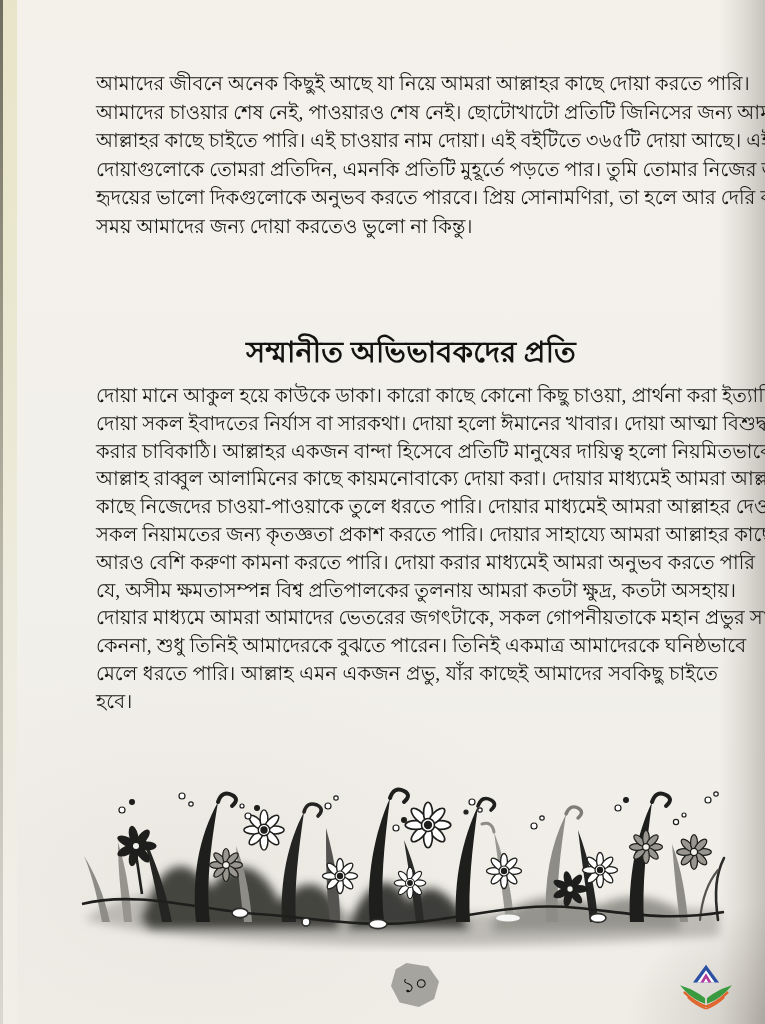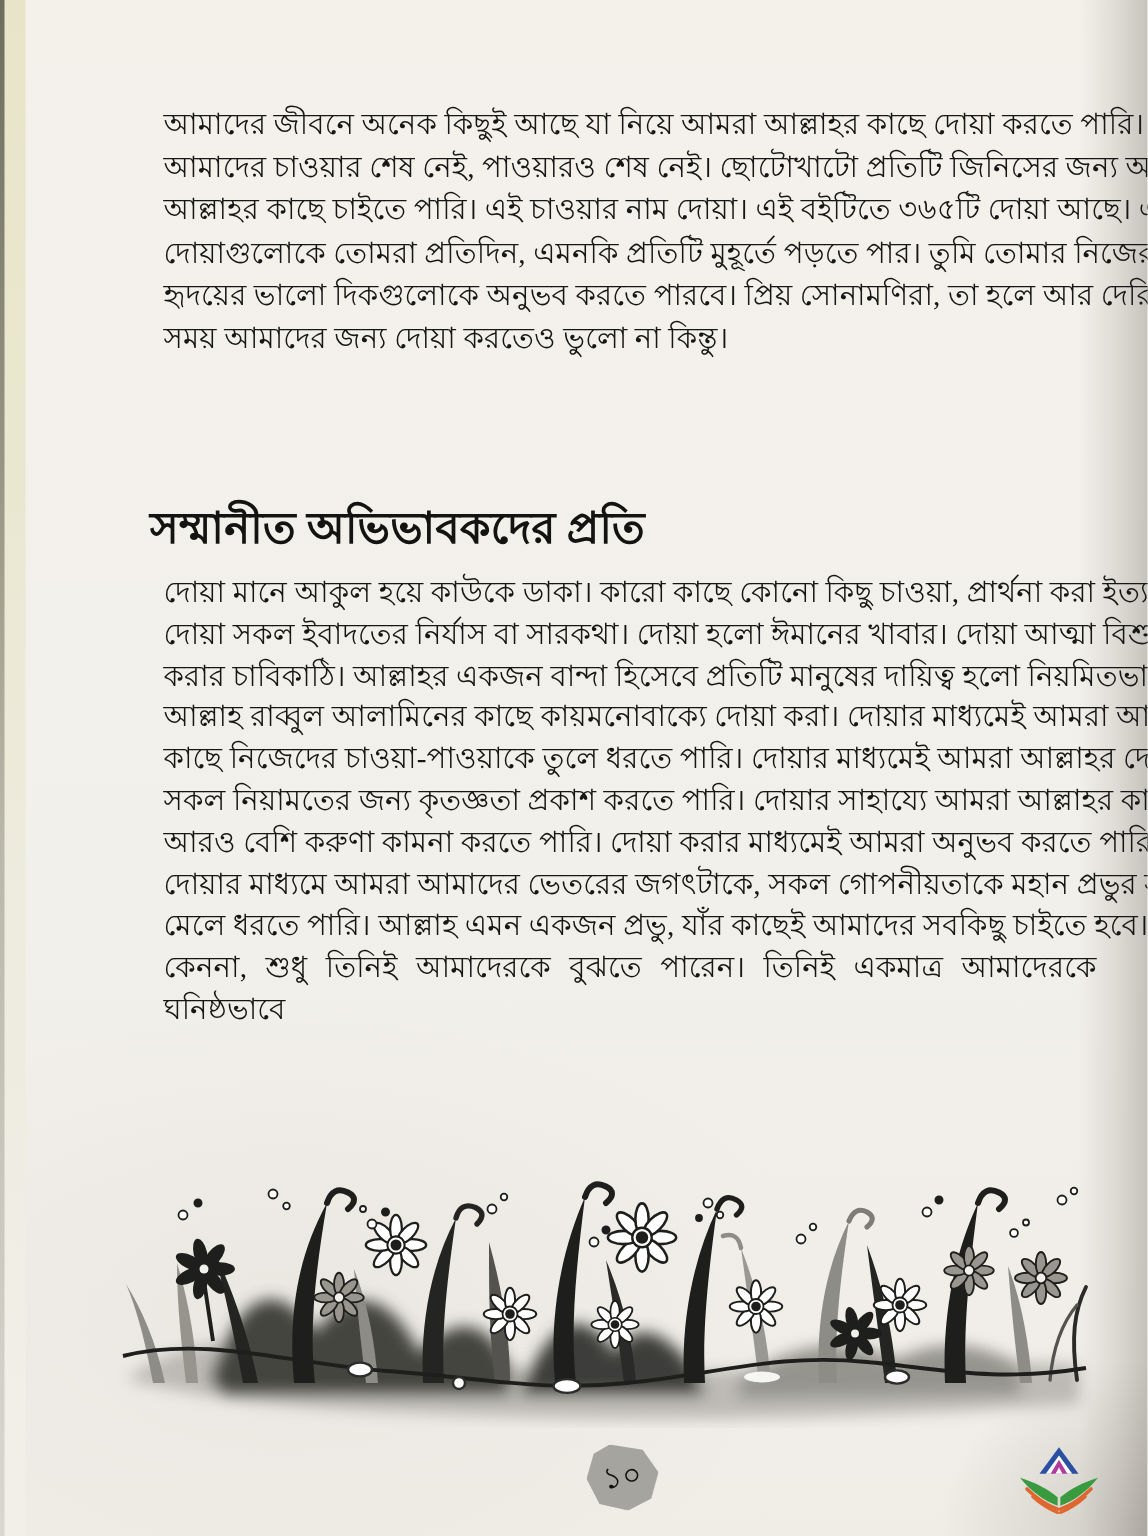--- a/index.html
+++ b/index.html
@@ -26,34 +26,34 @@
   }
   .edge-right{
     position:absolute;right:0;top:0;width:46px;height:100%;
     background:linear-gradient(90deg,rgba(0,0,0,0) 0%,rgba(130,124,116,.18) 55%,rgba(105,100,92,.32) 100%);
   }
   .corner-shadow{
     position:absolute;right:0;bottom:0;width:140px;height:120px;
     background:radial-gradient(ellipse at 100% 100%,rgba(95,90,82,.25),rgba(0,0,0,0) 70%);
   }
   
-  .textcol{position:absolute;left:109px;width:622px;color:#161614;}
+  .textcol{position:absolute;left:96px;width:622px;color:#161614;}
   .para{font-size:19.5px;}
   .para .tline{
     text-align:justify;text-align-last:justify;
     white-space:nowrap;letter-spacing:.1px;
   }
   .para .tline:last-child{text-align-last:left;white-space:normal;font-family:Liberation Serif, serif;}
   #para1{top:70px;}
   #para1 .tline{line-height:28.6px;}
   #para2{top:382px;}
   #para2 .tline{line-height:27.8px;}
   .heading{
     position:absolute;top:329px;left:100px;width:622px;
-    text-align:left;font-size:29px;font-weight:bold;
+    text-align:center;font-size:29px;font-weight:bold;
     color:#131311;letter-spacing:.2px;
   }
   
   .illustration{position:absolute;left:78px;top:770px;width:650px;height:182px;}
   .illustration svg{display:block;width:100%;height:100%;}
   
   .pagenum-badge{
     position:absolute;left:391px;top:963px;width:48px;height:44px;
     background:#a6a49f;
     clip-path:polygon(32% 0%,78% 8%,100% 42%,90% 82%,58% 100%,18% 90%,0% 52%,10% 14%);
@@ -86,23 +86,24 @@
   <div class="heading">সম্মানীত অভিভাবকদের প্রতি</div>
 
   <div id="para2" class="textcol para">
       <div class="tline">দোয়া মানে আকুল হয়ে কাউকে ডাকা। কারো কাছে কোনো কিছু চাওয়া, প্রার্থনা করা ইত্যাদি।</div>
       <div class="tline">দোয়া সকল ইবাদতের নির্যাস বা সারকথা। দোয়া হলো ঈমানের খাবার। দোয়া আত্মা বিশুদ্ধ</div>
       <div class="tline">করার চাবিকাঠি। আল্লাহর একজন বান্দা হিসেবে প্রতিটি মানুষের দায়িত্ব হলো নিয়মিতভাবে</div>
       <div class="tline">আল্লাহ রাব্বুল আলামিনের কাছে কায়মনোবাক্যে দোয়া করা। দোয়ার মাধ্যমেই আমরা আল্লাহর</div>
       <div class="tline">কাছে নিজেদের চাওয়া-পাওয়াকে তুলে ধরতে পারি। দোয়ার মাধ্যমেই আমরা আল্লাহর দেওয়া</div>
       <div class="tline">সকল নিয়ামতের জন্য কৃতজ্ঞতা প্রকাশ করতে পারি। দোয়ার সাহায্যে আমরা আল্লাহর কাছে</div>
       <div class="tline">আরও বেশি করুণা কামনা করতে পারি। দোয়া করার মাধ্যমেই আমরা অনুভব করতে পারি</div>
+      <div class="tline">যে, অসীম ক্ষমতাসম্পন্ন বিশ্ব প্রতিপালকের তুলনায় আমরা কতটা ক্ষুদ্র, কতটা অসহায়।</div>
       <div class="tline">দোয়ার মাধ্যমে আমরা আমাদের ভেতরের জগৎটাকে, সকল গোপনীয়তাকে মহান প্রভুর সামনে</div>
+      <div class="tline">কেননা, শুধু তিনিই আমাদেরকে বুঝতে পারেন। তিনিই একমাত্র আমাদেরকে ঘনিষ্ঠভাবে</div>
       <div class="tline">মেলে ধরতে পারি। আল্লাহ এমন একজন প্রভু, যাঁর কাছেই আমাদের সবকিছু চাইতে হবে।</div>
-      <div class="tline">কেননা, শুধু তিনিই আমাদেরকে বুঝতে পারেন। তিনিই একমাত্র আমাদেরকে ঘনিষ্ঠভাবে</div>
     </div>
 
   <div class="illustration">
     <svg viewBox="0 0 650 182">
       <defs>
         <filter id="soft" x="-30%" y="-30%" width="160%" height="160%">
           <feGaussianBlur stdDeviation="5"></feGaussianBlur>
         </filter>
         <g id="daisyA">
           <g>

